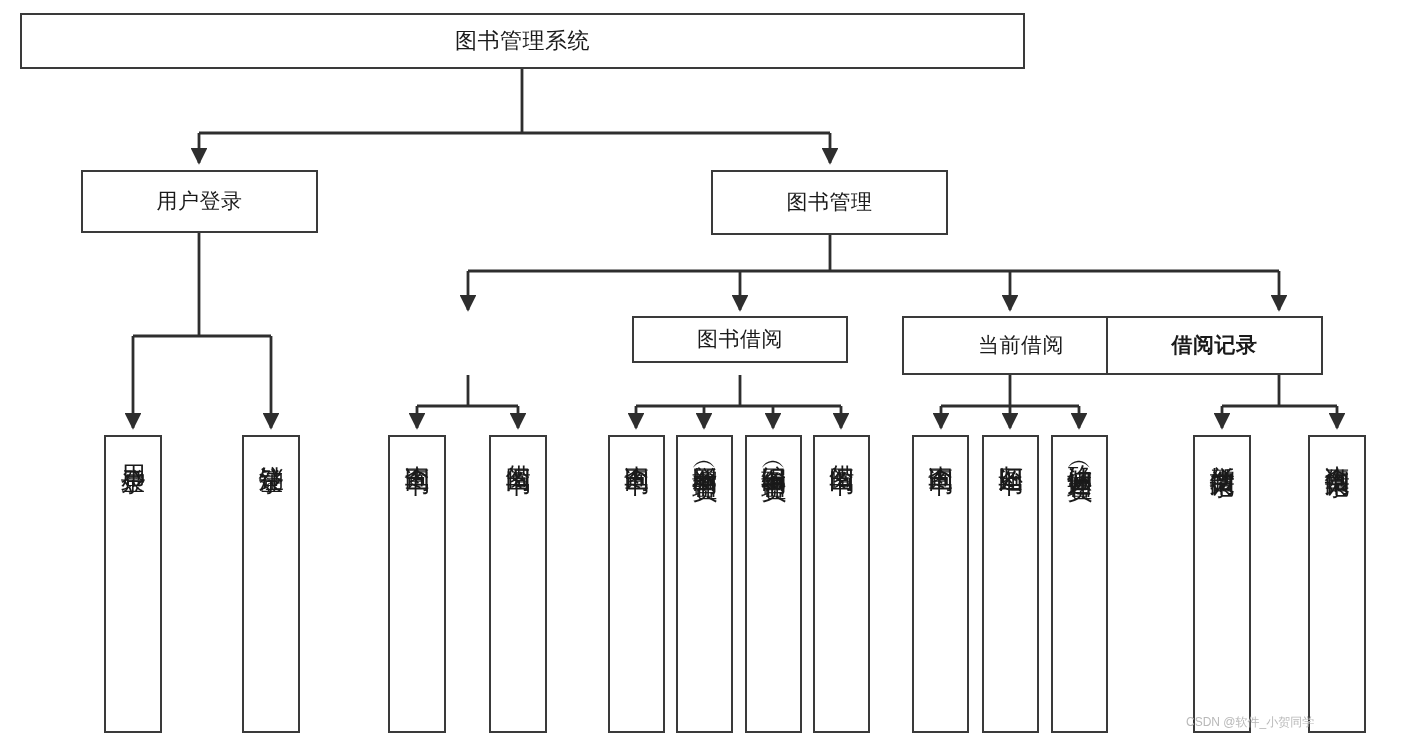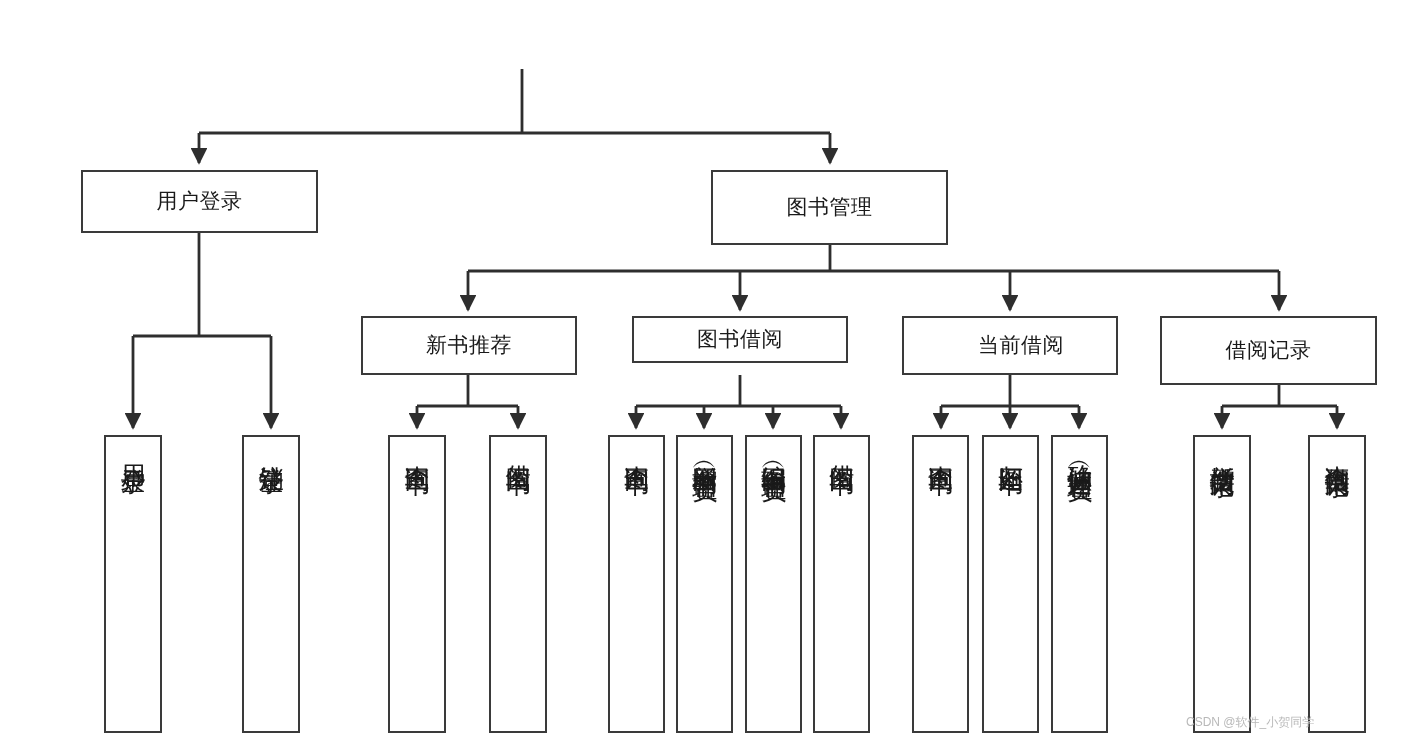--- a/index.html
+++ b/index.html
@@ -126,38 +126,38 @@
       <path d="M 1010 406 L 1010 428" marker-end="url(#arw)"></path>
       <path d="M 1079 406 L 1079 428" marker-end="url(#arw)"></path>
 
       <path d="M 1279 375 L 1279 406"></path>
       <path d="M 1222 406 L 1337 406"></path>
       <path d="M 1222 406 L 1222 428" marker-end="url(#arw)"></path>
       <path d="M 1337 406 L 1337 428" marker-end="url(#arw)"></path>
     </g>
   </svg>
 
+  <div class="node h root" style="left:20px; top:13px; width:1005px; height:56px;">
+    <span class="lbl">图书管理系统</span>
+  </div>
 
   <div class="node h" style="left:81px; top:170px; width:237px; height:63px;">
     <span class="lbl">用户登录</span>
   </div>
-  <div class="node h" style="left:711px; top:170px; width:237px; height:75px;">
+  <div class="node h" style="left:711px; top:170px; width:237px; height:65px;">
     <span class="lbl">图书管理</span>
   </div>
 
-  <div class="node h" style="left:361px; top:316px; width:216px; height:59px;">
-    <span class="lbl">新书推荐</span>
-  </div>
   <div class="node h" style="left:632px; top:316px; width:216px; height:47px;">
     <span class="lbl">图书借阅</span>
   </div>
   <div class="node h" style="left:902px; top:316px; width:216px; height:59px;padding-left:22px;">
     <span class="lbl">当前借阅</span>
   </div>
-  <div class="node h" style="left:1160px; top:316px; width:217px; height:69px;">
+  <div class="node h" style="left:1106px; top:316px; width:217px; height:59px;font-weight:bold;">
     <span class="lbl">借阅记录</span>
   </div>
 
   <div class="node v" style="left:104px; top:435px; width:58px; height:298px;">
     <span class="lbl">用户登录</span>
   </div>
   <div class="node v" style="left:242px; top:435px; width:58px; height:298px;">
     <span class="lbl">注销登录</span>
   </div>
 

